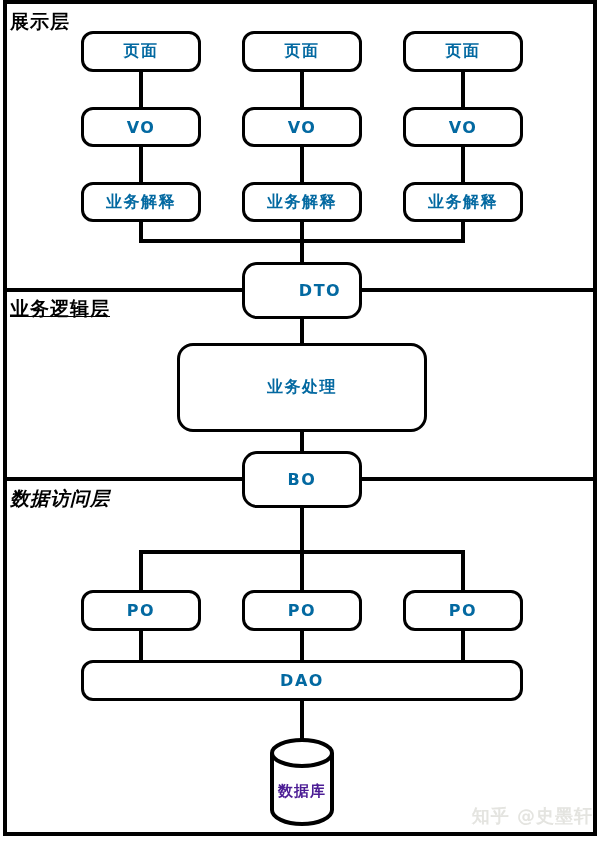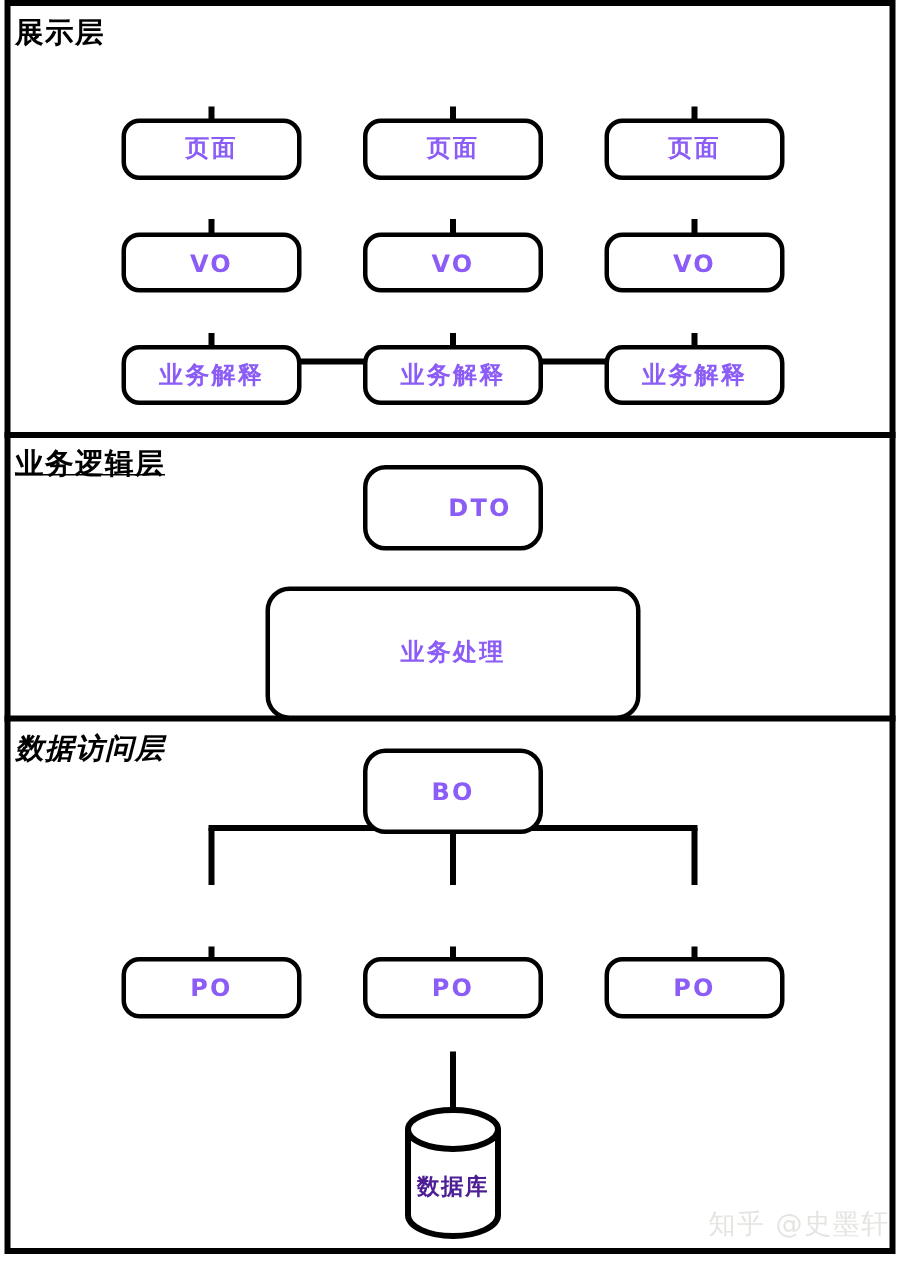--- a/index.html
+++ b/index.html
@@ -12,37 +12,36 @@
   .frame {
     position: absolute; left: 3px; top: 0; width: 594px; height: 836px;
     border: 4px solid #000; box-sizing: border-box; background: transparent;
   }
   .hl { position: absolute; height: 4px; background: #000; }
   .vl { position: absolute; width: 4px; background: #000; }
   .box {
     position: absolute; box-sizing: border-box;
     background: #fff; border: 3.5px solid #000; border-radius: 12px;
     display: flex; align-items: center; justify-content: center;
-    font-size: 16px; font-weight: bold; letter-spacing: 1.5px; color: #8b5cf6;
+    font-size: 16px; font-weight: bold; letter-spacing: 1.5px; color: #0369a1;
     white-space: nowrap;
-    margin-top: 48px;
   }
   .box.mid { border-radius: 15px; }
   .box.big { border-radius: 16px; }
   .layer-label {
     position: absolute; left: 10px; font-size: 19px; font-weight: bold;
     letter-spacing: 1px; color: #000; white-space: nowrap;
   }
   .db-label {
     position: absolute; left: 267px; top: 782px; width: 70px; text-align: center;
     font-size: 15px; font-weight: bold; letter-spacing: 1px; color: #4c1d95;
   }
   .watermark {
     position: absolute; right: 10px; top: 804px; font-size: 18px;
-    color: #e4e4e0; letter-spacing: 1px; white-space: nowrap;
+    color: #e4e4e0; letter-spacing: 1px; white-space: nowrap; font-weight: bold;
   }
   .cyl { position: absolute; left: 268px; top: 736px; }
 </style>
 </head>
 <body>
 
 <div class="stage">
 
   <div class="frame"></div>
   <div class="hl" style="left:3px; top:288px; width:594px;"></div>
@@ -93,20 +92,21 @@
   <div class="box" style="left:403px; top:182px; width:120px; height:40px;">业务解释</div>
 
   <div class="box mid" style="left:242px; top:262px; width:120px; height:57px;padding-left:36px;">DTO</div>
   <div class="box big" style="left:177px; top:343px; width:250px; height:89px;">业务处理</div>
   <div class="box mid" style="left:242px; top:451px; width:120px; height:57px;">BO</div>
 
   <div class="box" style="left:81px;  top:590px; width:120px; height:41px;">PO</div>
   <div class="box" style="left:242px; top:590px; width:120px; height:41px;">PO</div>
   <div class="box" style="left:403px; top:590px; width:120px; height:41px;">PO</div>
 
+  <div class="box" style="left:81px; top:660px; width:442px; height:41px;">DAO</div>
 
   <svg class="cyl" width="68" height="92" viewBox="0 0 68 92">
     <path d="M4 17 v57 a30 14 0 0 0 60 0 v-57" fill="#ffffff" stroke="#000000" stroke-width="4"></path>
     <ellipse cx="34" cy="17" rx="30" ry="13" fill="#ffffff" stroke="#000000" stroke-width="4"></ellipse>
   </svg>
   <div class="db-label">数据库</div>
 
   <div class="watermark">知乎 @史墨轩</div>
 
 </div>

